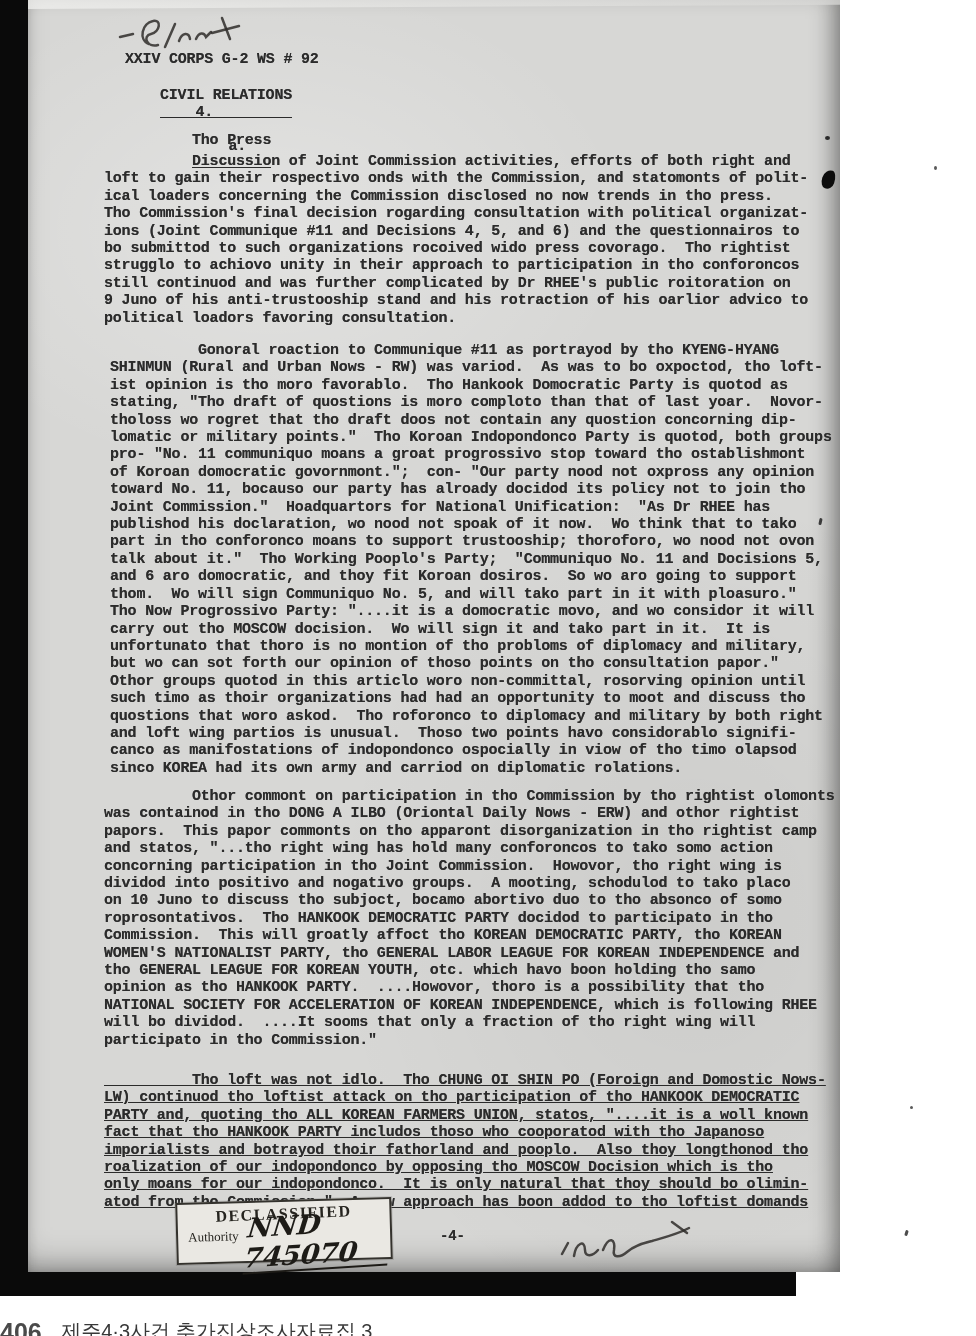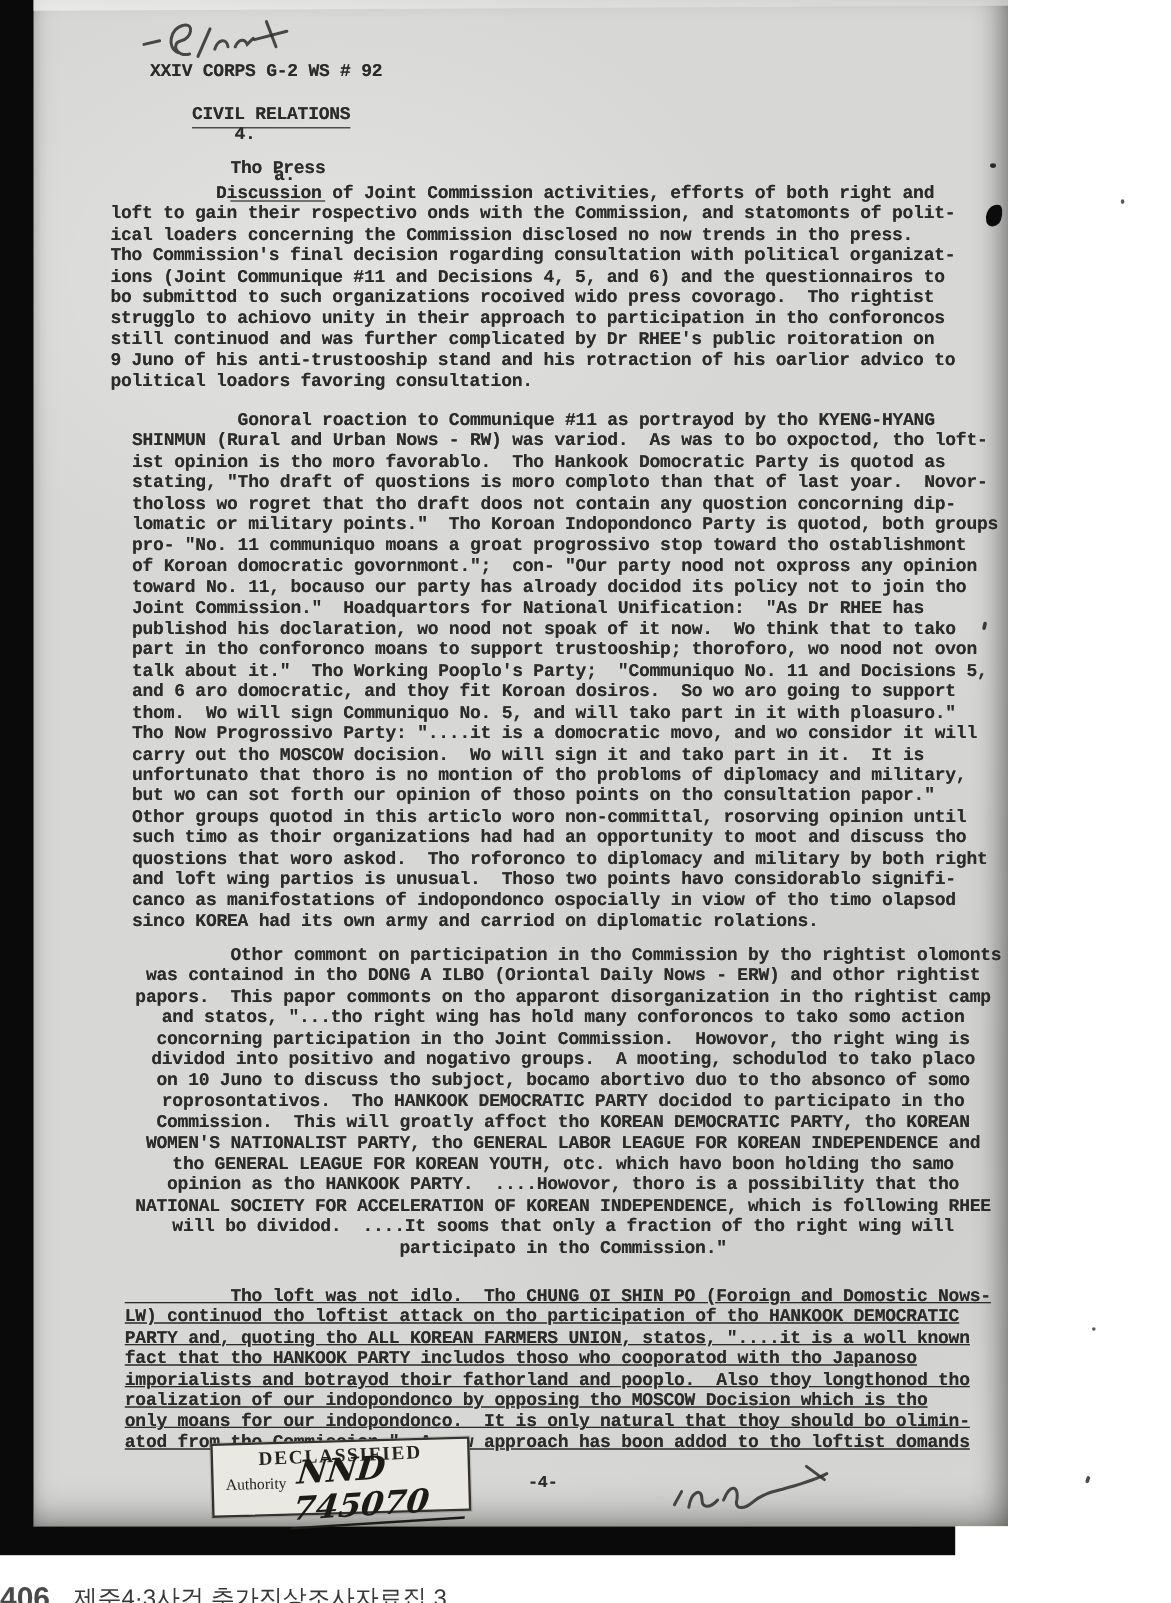--- a/index.html
+++ b/index.html
@@ -19,26 +19,26 @@
   .page::before{content:"";position:absolute;left:0;top:0;right:0;height:9px;
         background:linear-gradient(90deg,#f1f1ef,#e3e3e1 55%,#d9d9d7);opacity:.75;
         transform:skewY(-0.3deg);transform-origin:left;}
   
   .mono{position:absolute;white-space:pre;color:#2b2b2b;
         font-family:"Liberation Mono","DejaVu Sans Mono",monospace;
         font-weight:700;font-size:15px;line-height:17.4px;letter-spacing:-0.2px;
         text-shadow:0 0 .5px rgba(40,40,40,.65);}
   .docref{left:97px;top:51px;}
   .sec-row{left:97px;top:87px;}
-  .sec-title{position:absolute;left:35px;top:0;border-bottom:1.6px solid #2b2b2b;padding-bottom:2px;}
+  .sec-title{position:absolute;left:35px;top:0;border-bottom:1.6px solid #2b2b2b;padding-bottom:13px;}
   .sub-row{left:130px;top:121px;}
   .sub-title{position:absolute;left:34px;top:11px;border-bottom:1.6px solid #2b2b2b;padding-bottom:18px;}
-  .p1{left:64px;top:153px;}
+  .p1{left:76px;top:153px;}
   .p2{left:82px;top:342px;}
-  .p3{left:76px;top:788px;text-align:center;}
+  .p3{left:76px;top:788px;}
   .p4{left:76px;top:1072px;text-decoration:underline;}
   
   .scribble{position:absolute;}
   .scribble path{fill:none;stroke:#2f2d2a;stroke-width:2.5;stroke-linecap:round;opacity:.85;}
   .scr-top{left:88px;top:10px;width:130px;height:42px;}
   .scr-bottom{left:525px;top:1215px;width:150px;height:50px;}
   
   .stamp{position:absolute;left:148px;top:1200px;width:212px;height:58px;
          background:#eae8e3;border:2px solid #34322d;transform:rotate(-1.6deg);
          box-shadow:0 0 0 1px rgba(0,0,0,.12);}

